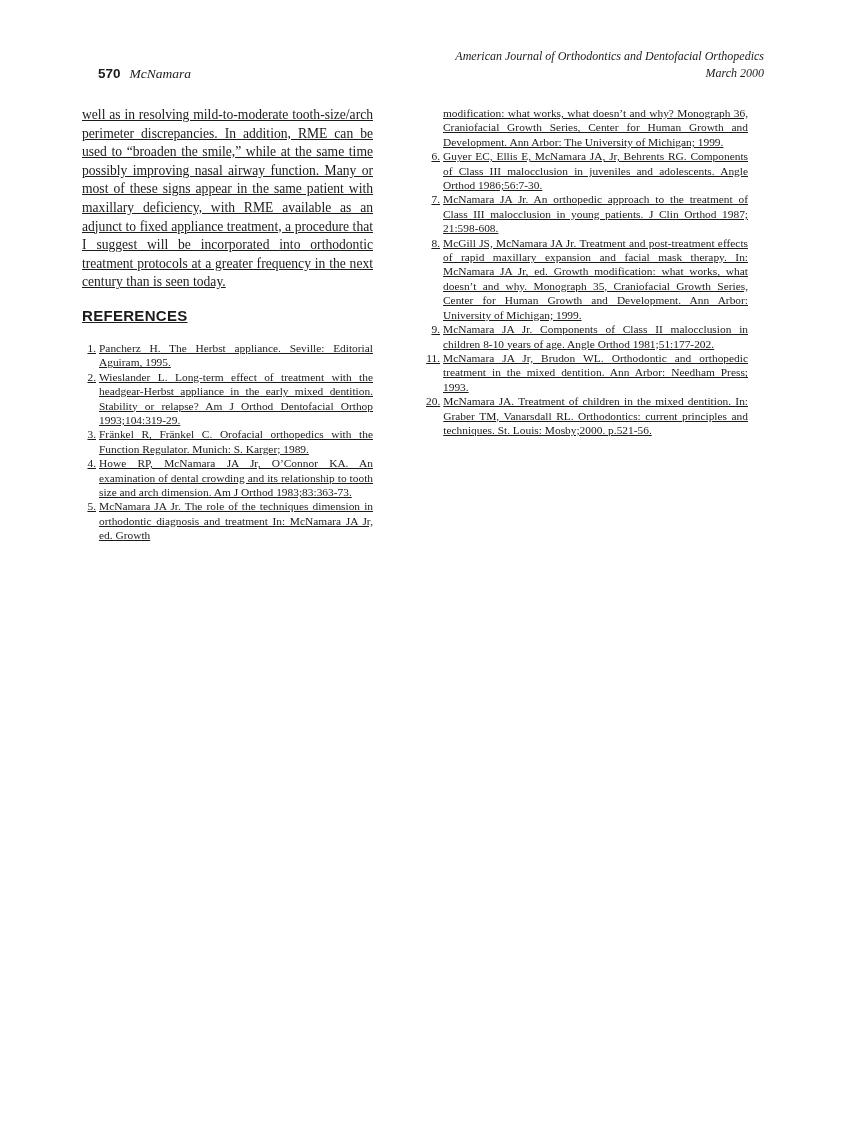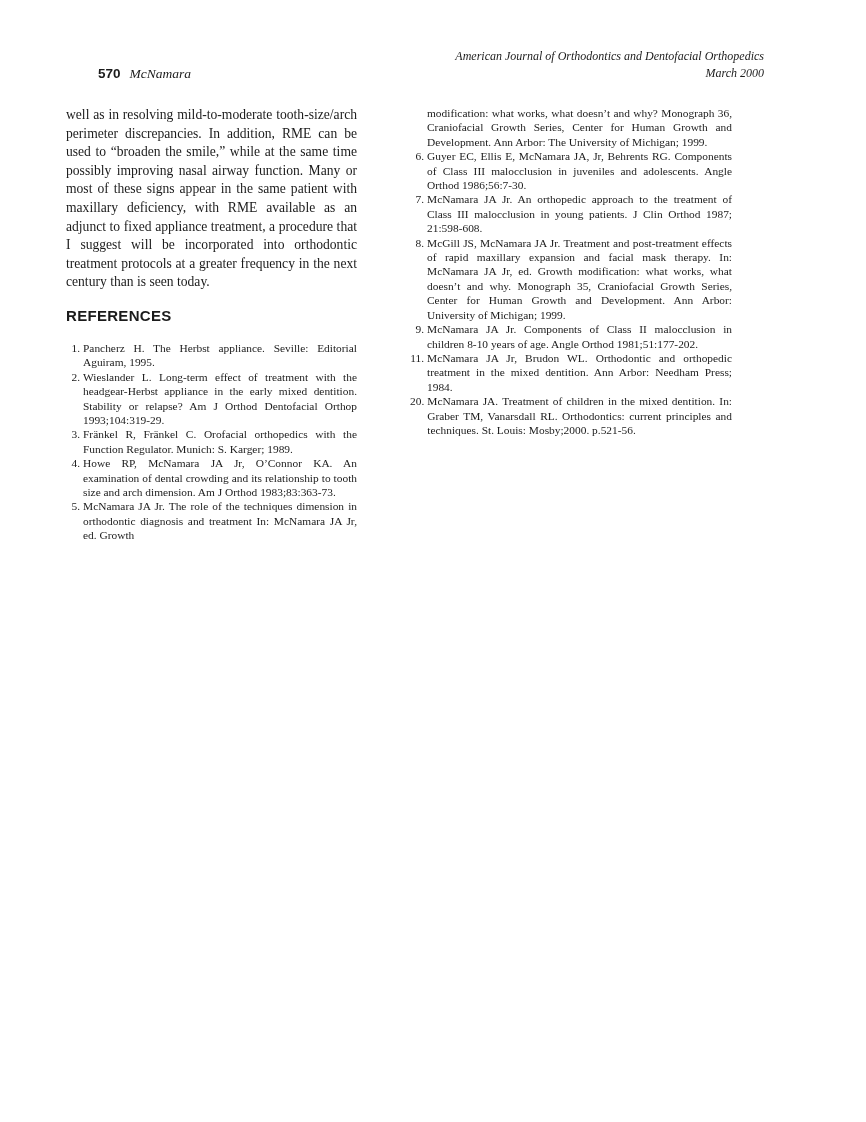--- a/index.html
+++ b/index.html
@@ -42,24 +42,25 @@
   }
   .header-right {
     text-align: right;
     font-style: italic;
     font-size: 12px;
     line-height: 17px;
   }
   
   .columns {
     position: absolute;
-    left: 66px;
+    left: 82px;
     top: 106px;
     width: 666px;
     display: flex;
+    text-decoration: underline;
   }
   .col-left {
     width: 291px;
     flex: 0 0 291px;
   }
   .col-gap {
     flex: 0 0 53px;
   }
   .col-right {
     width: 322px;
@@ -168,21 +169,21 @@
         <div class="ref">
           <span class="ref-num">8.</span>
           <span class="ref-text">McGill JS, McNamara JA Jr. Treatment and post-treatment effects of rapid maxillary expansion and facial mask therapy. In: McNamara JA Jr, ed. Growth modification: what works, what doesn’t and why. Monograph 35, Craniofacial Growth Series, Center for Human Growth and Development. Ann Arbor: University of Michigan; 1999.</span>
         </div>
         <div class="ref">
           <span class="ref-num">9.</span>
           <span class="ref-text">McNamara JA Jr. Components of Class II malocclusion in children 8-10 years of age. Angle Orthod 1981;51:177-202.</span>
         </div>
         <div class="ref">
           <span class="ref-num">11.</span>
-          <span class="ref-text">McNamara JA Jr, Brudon WL. Orthodontic and orthopedic treatment in the mixed dentition. Ann Arbor: Needham Press; 1984.</span>
+          <span class="ref-text">McNamara JA Jr, Brudon WL. Orthodontic and orthopedic treatment in the mixed dentition. Ann Arbor: Needham Press; 1993.</span>
         </div>
         <div class="ref">
           <span class="ref-num">20.</span>
           <span class="ref-text">McNamara JA. Treatment of children in the mixed dentition. In: Graber TM, Vanarsdall RL. Orthodontics: current principles and techniques. St. Louis: Mosby;2000. p.521-56.</span>
         </div>
       </div>
     </div>
 
   </div>
 

